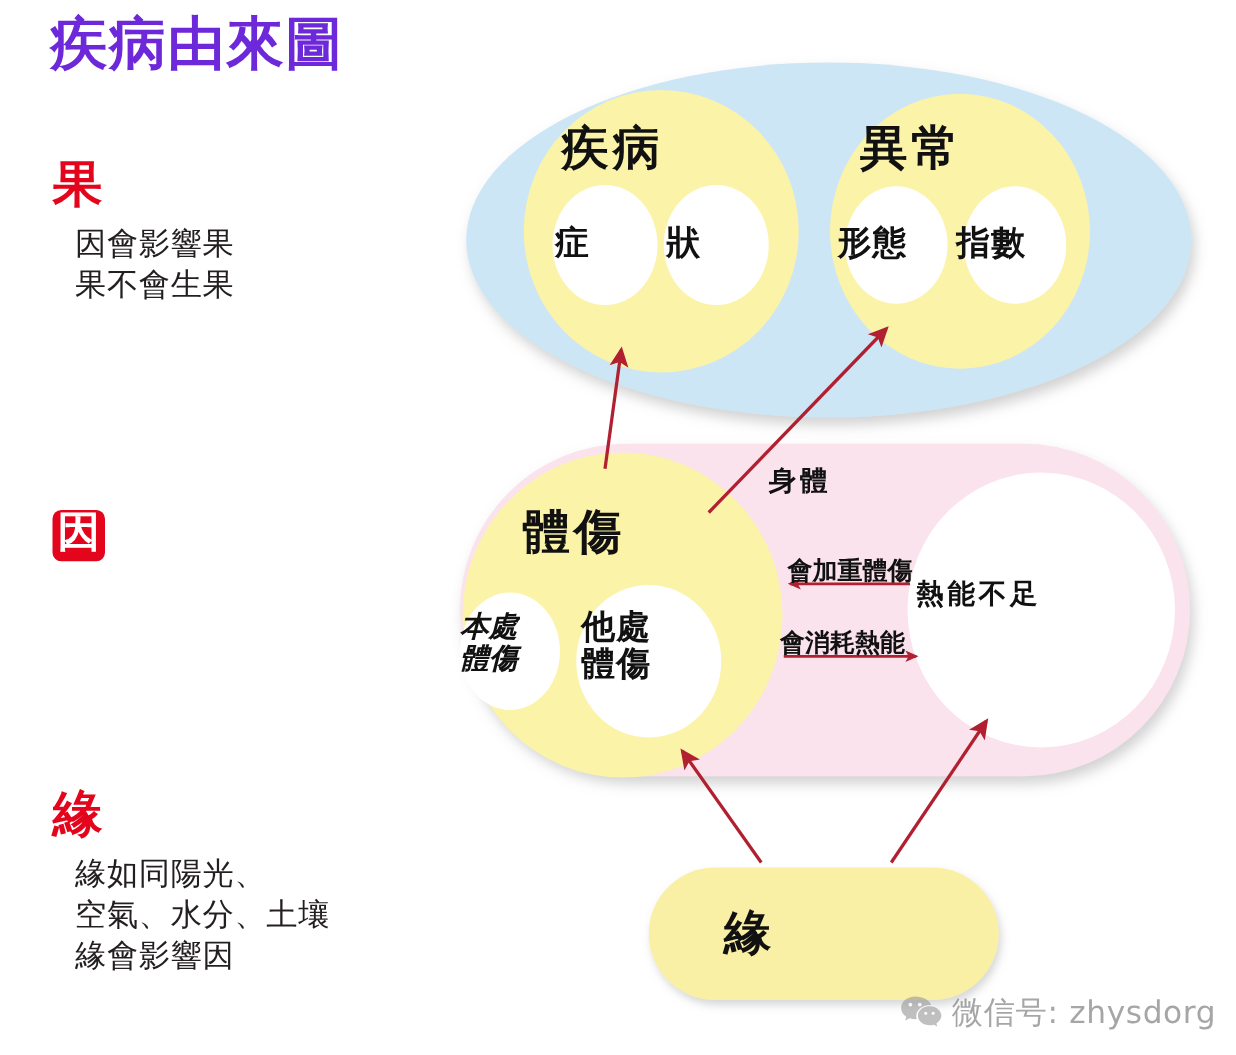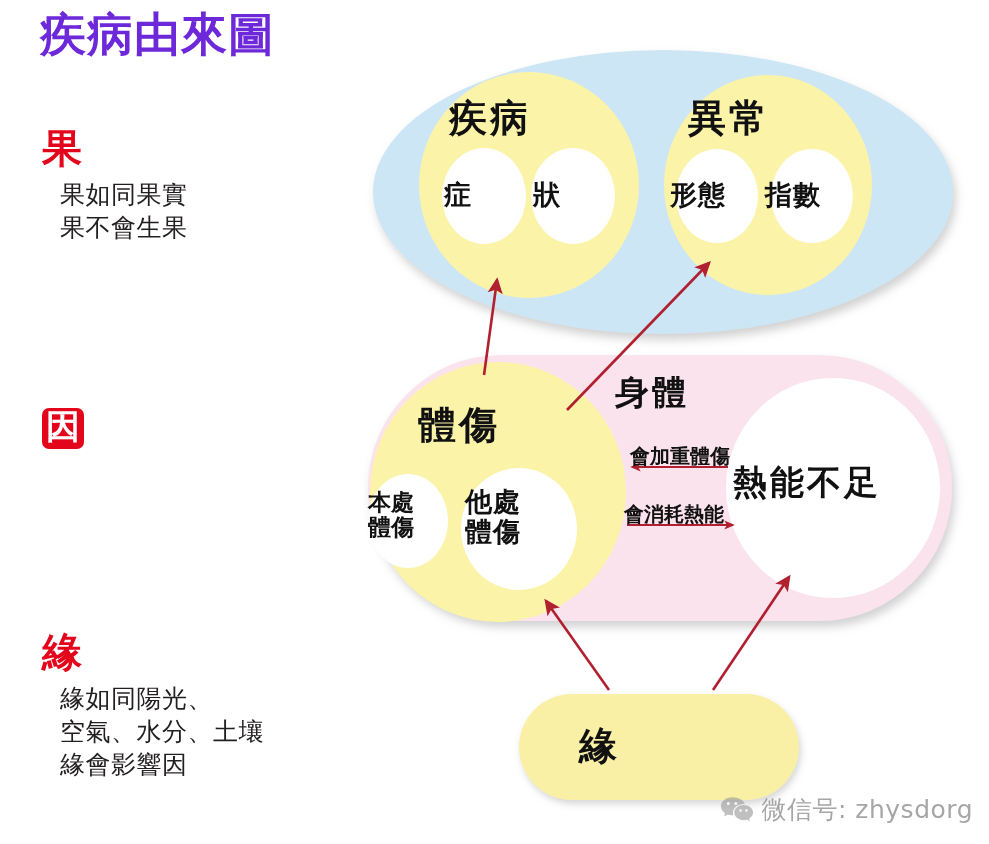--- a/index.html
+++ b/index.html
@@ -71,21 +71,21 @@
     position: absolute;
     font-weight: bold;
     color: #111111;
     text-align: left;
     white-space: pre-line;
     line-height: 1.1;
     letter-spacing: 1px;
     pointer-events: none;
   }
   .big-title   { font-size: 38px; letter-spacing: 3px; }
-  .mid-title   { font-size: 34px; letter-spacing: 3px; }
+  .mid-title   { font-size: 22px; letter-spacing: 3px; }
   .small-lbl   { font-size: 27px; letter-spacing: 1px; }
   .tiny-lbl    { font-size: 23px; letter-spacing: 0px; }
   .arrow-lbl   {
     position: absolute;
     font-size: 20px;
     font-weight: bold;
     color: #111111;
     letter-spacing: 0px;
     white-space: nowrap;
   }
@@ -156,21 +156,21 @@
 
   <line x1="609" y1="690" x2="546" y2="601" stroke="#B02030" stroke-width="2.6" marker-end="url(#arrowhead)"></line>
 
   <line x1="713" y1="690" x2="789" y2="577" stroke="#B02030" stroke-width="2.6" marker-end="url(#arrowhead)"></line>
 </svg>
 
 <div id="page-title">疾病由來圖</div>
 
 <div class="legend-block" style="top:128px;">
   <div class="legend-key">果</div>
-  <div class="legend-desc">果如同果實
+  <div class="legend-desc">因會影響果
 果不會生果</div>
 </div>
 
 <div class="legend-block" style="top:408px;">
   <div class="legend-key boxed">因</div>
 </div>
 
 <div class="legend-block" style="top:632px;">
   <div class="legend-key">緣</div>
   <div class="legend-desc">緣如同陽光、
@@ -183,21 +183,21 @@
 <div class="node-label small-lbl" style="left:533px; top:180px; width:80px;">狀</div>
 
 <div class="node-label big-title" style="left:688px; top:98px; width:160px;">異常</div>
 <div class="node-label small-lbl" style="left:670px; top:180px; width:94px;">形態</div>
 <div class="node-label small-lbl" style="left:765px; top:180px; width:94px;">指數</div>
 
 <div class="node-label mid-title" style="left:615px; top:374px; width:145px;">身體</div>
 
 <div class="node-label big-title" style="left:418px; top:405px; width:160px;">體傷</div>
 
-<div class="node-label tiny-lbl" style="left:368px; top:490px; width:82px;">本處
+<div class="node-label tiny-lbl" style="left:368px; top:490px; width:82px;font-style:italic;">本處
 體傷</div>
 <div class="node-label small-lbl" style="left:465px; top:487px; width:110px;">他處
 體傷</div>
 
 <div class="node-label mid-title" style="left:733px; top:464px; width:202px;">熱能不足</div>
 
 <div class="arrow-lbl" style="left:630px; top:443px;">會加重體傷</div>
 <div class="arrow-lbl" style="left:624px; top:501px;">會消耗熱能</div>
 
 <div class="node-label big-title" style="left:579px; top:726px; width:160px;">緣</div>

